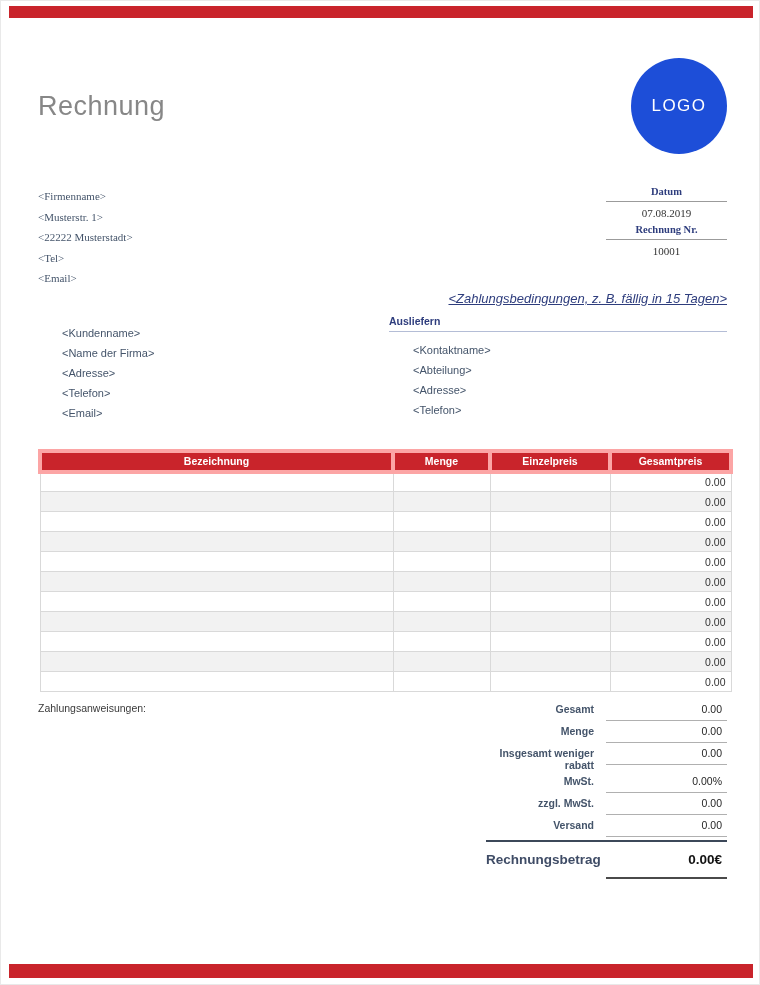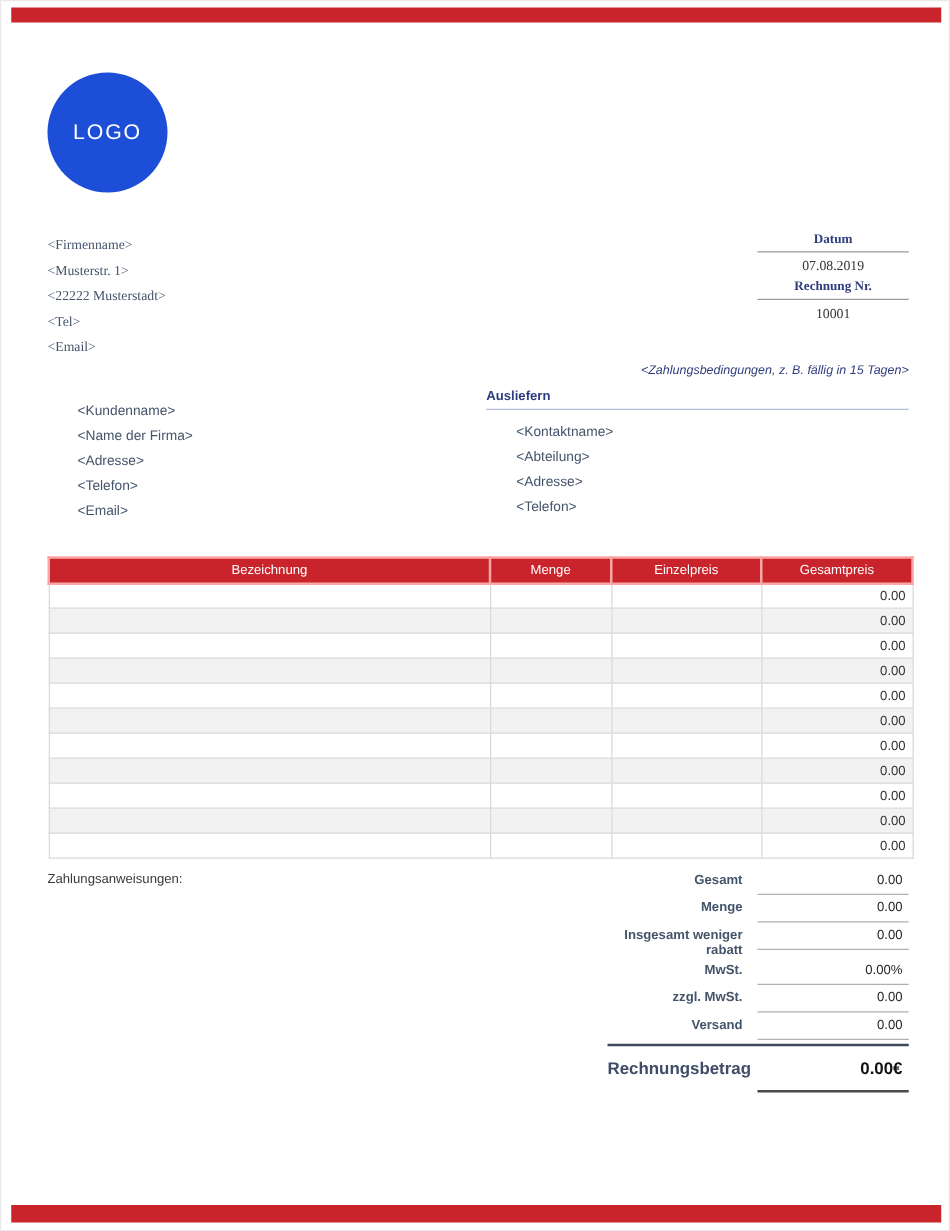--- a/index.html
+++ b/index.html
@@ -75,23 +75,24 @@
   }
   .meta-value {
     font-size: 11px;
     color: #333333;
     padding: 5px 0 5px 0;
   }
 
   .terms-line {
     margin-top: 2px;
     text-align: right;
-    font-size: 10px;
+    font-size: 13px;
     font-style: italic;
     color: #2e3d7d;
+    text-decoration: underline;
   }
 
   
   .sections-row {
     margin-top: 9px;
     display: flex;
     justify-content: space-between;
   }
   .section-billing { width: 308px; }
   .section-shipping { width: 338px; }
@@ -117,23 +118,23 @@
     table-layout: fixed;
   }
   table.items col.c1 { width: 353px; }
   table.items col.c2 { width: 97px; }
   table.items col.c3 { width: 120px; }
   table.items col.c4 { width: 121px; }
   table.items th {
     background: #c9242b;
     color: #ffffff;
     font-size: 10.5px;
-    font-weight: normal;
+    font-weight: bold;
     height: 21px;
-    border: 2px solid #fca5a5;
+    border: 4px solid #fca5a5;
   }
   table.items td {
     height: 20px;
     border: 1px solid #d9d9d9;
     font-size: 10.5px;
     color: #333333;
     text-align: right;
     padding-right: 5px;
   }
   table.items tr.alt td { background: #f2f2f2; }
@@ -199,20 +200,21 @@
 </style>
 </head>
 <body>
 
 <div class="page">
   <div class="accent-bar top"></div>
 
   <div class="content">
 
     <div class="header">
+      <div class="page-title">Rechnung</div>
       <div class="logo-badge">
         <span>LOGO</span>
       </div>
     </div>
 
     <div class="info-row">
       <div class="company-block">
         <div>&lt;Firmenname&gt;</div>
         <div>&lt;Musterstr. 1&gt;</div>
         <div>&lt;22222 Musterstadt&gt;</div>

